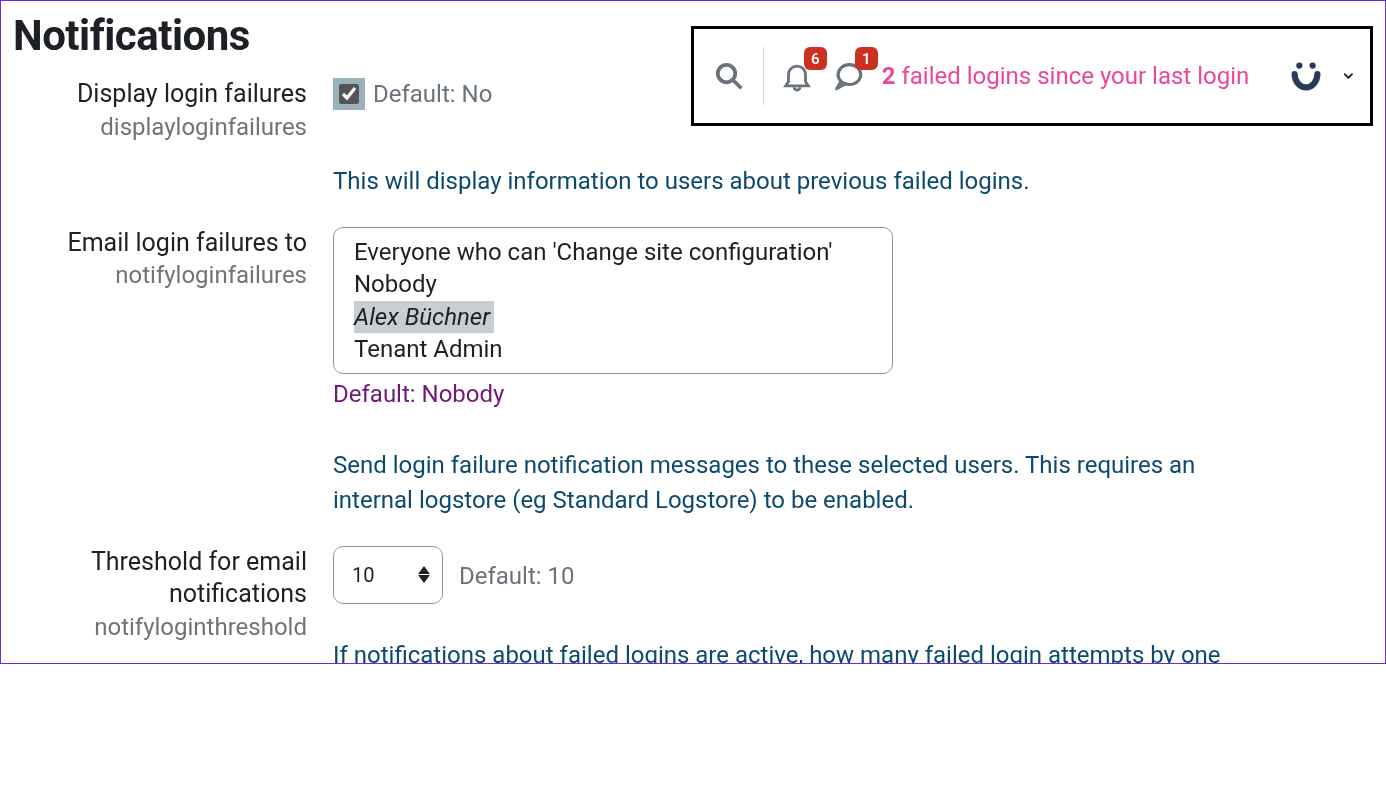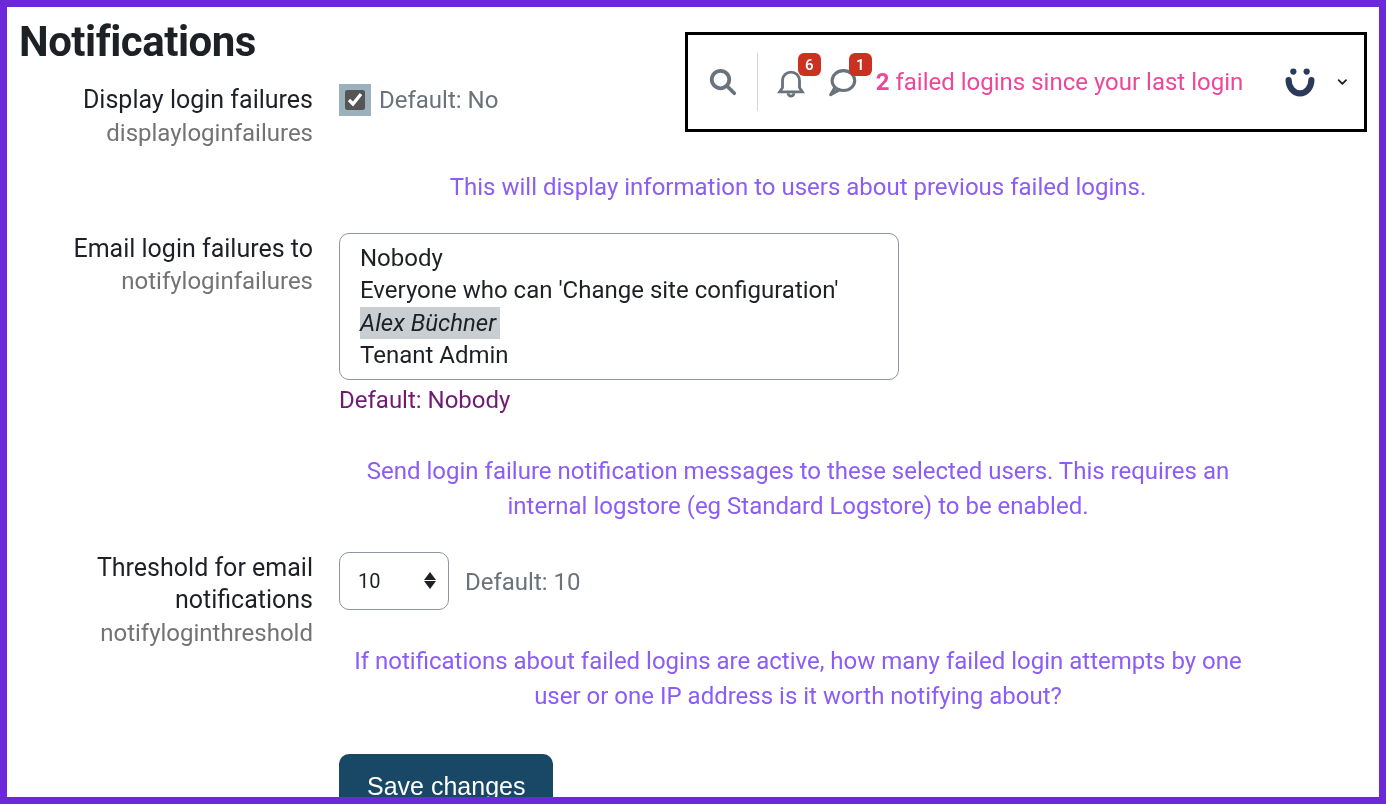--- a/index.html
+++ b/index.html
@@ -6,22 +6,22 @@
   body {
     margin: 0;
     padding: 0;
     font-family: -apple-system, BlinkMacSystemFont, "Segoe UI", Roboto, "Helvetica Neue", Arial, sans-serif;
     font-size: 24px;
     color: #1d2125;
     background: #fff;
   }
   .page {
     width: 1386px;
-    height: 804px;
-    border: 7px solid #6d28d9;
+    height: 664px;
+    border: 1px solid #6d28d9;
     position: relative;
     padding: 10px 12px 12px 12px;
     overflow: hidden;
   }
   .heading {
     font-size: 42px;
     font-weight: 700;
     margin: 0 0 8px 0;
     letter-spacing: -0.5px;
   }
@@ -127,26 +127,25 @@
     background: #9bb1bc;
     vertical-align: middle;
   }
   .checkbox-wrap input {
     width: 20px;
     height: 20px;
     accent-color: #555;
     margin: 0;
   }
   .description {
-    color: #8b5cf6;
+    color: #0c4a6e;
     font-size: 24px;
     line-height: 1.45;
     margin-top: 28px;
     max-width: 918px;
-    text-align: center;
   }
   .multiselect {
     width: 560px;
     min-height: 146px;
     border: 1.5px solid #8f959e;
     border-radius: 10px;
     padding: 8px 20px;
     font-size: 24px;
     line-height: 1.35;
     color: #1d2125;
@@ -247,22 +246,22 @@
     </div>
   </div>
 
   <div class="form-row" style="margin-top:28px;">
     <div class="form-label-col">
       <div class="label-main">Email login failures to</div>
       <div class="label-key">notifyloginfailures</div>
     </div>
     <div class="form-control-col">
       <div class="multiselect">
+        <span class="opt">Everyone who can 'Change site configuration'</span>
         <span class="opt">Nobody</span>
-        <span class="opt">Everyone who can 'Change site configuration'</span>
         <span class="opt selected">Alex Büchner</span><br>
         <span class="opt">Tenant Admin</span>
       </div>
       <div class="below-default">Default: Nobody</div>
       <div class="description" style="margin-top:40px;">Send login failure notification messages to these selected users. This requires an internal logstore (eg Standard Logstore) to be enabled.</div>
     </div>
   </div>
 
   <div class="form-row" style="margin-top:28px;">
     <div class="form-label-col">

